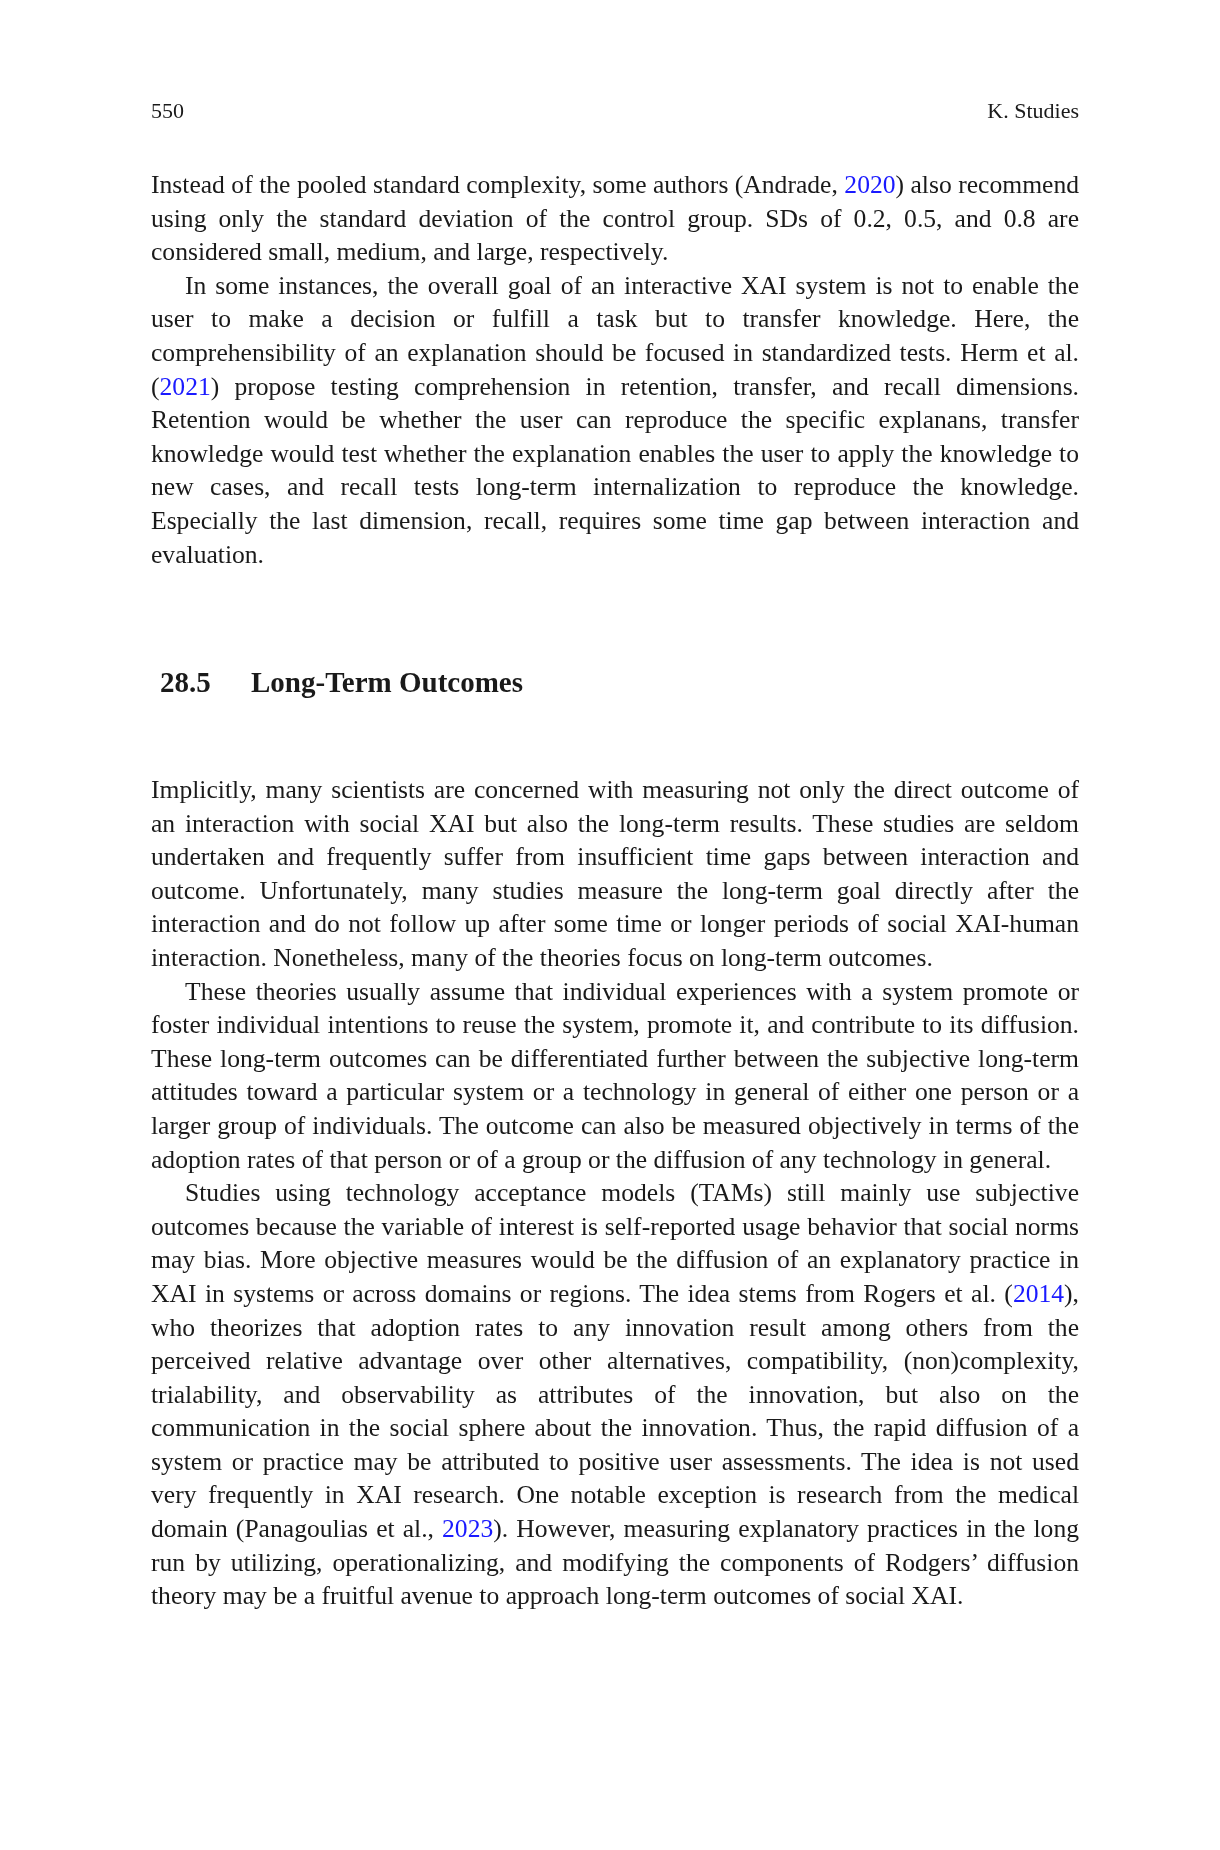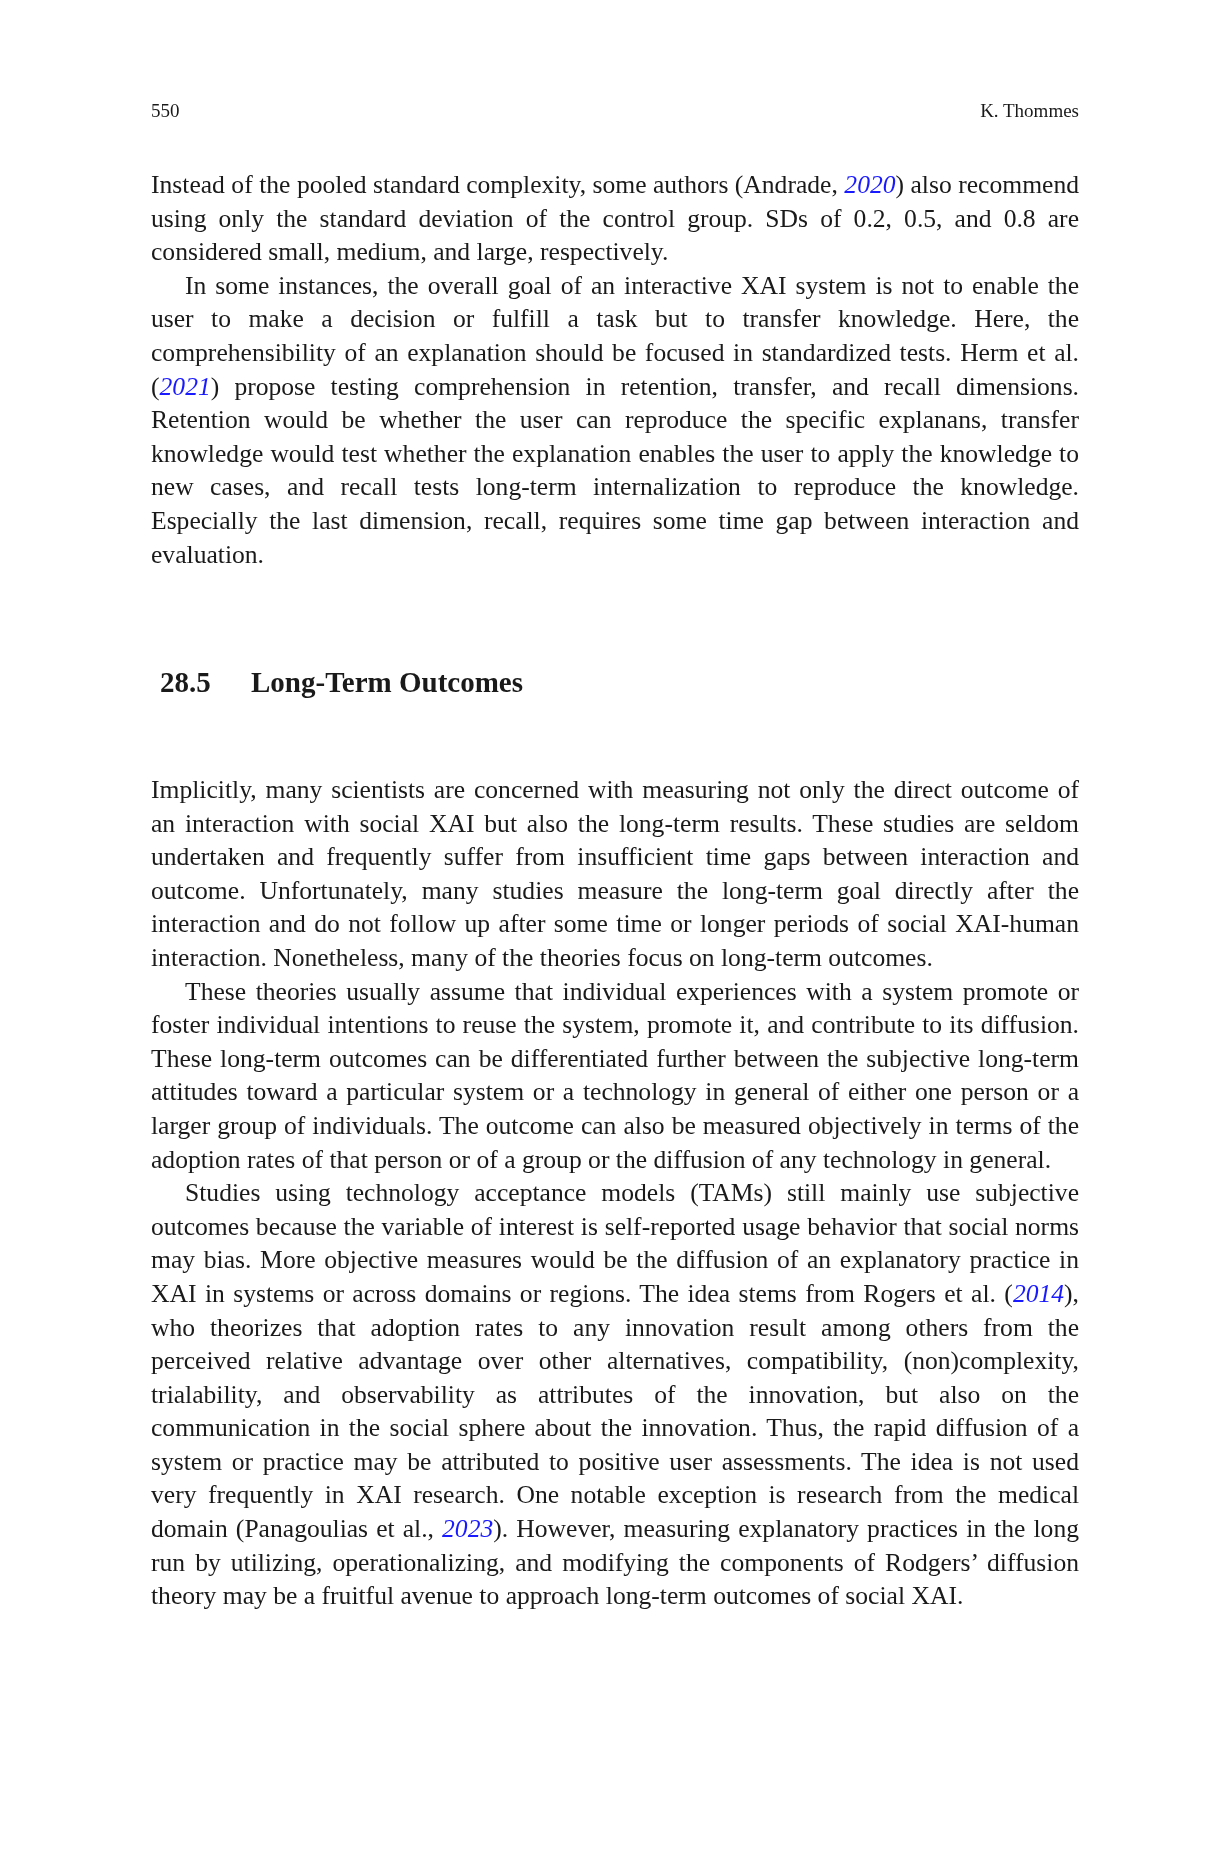--- a/index.html
+++ b/index.html
@@ -1,36 +1,36 @@
 <!DOCTYPE html>
 <html><head>
 <meta charset="utf-8">
 <style>
   html, body { margin: 0; padding: 0; background: #ffffff; }
   body { width: 1220px; height: 1850px; position: relative; overflow: hidden;
          font-family: "Liberation Serif", "DejaVu Serif", serif; color: #1a1a1a; }
   .running-head { position: absolute; top: 96px; left: 151px; width: 928px;
-                  display: flex; justify-content: space-between; font-size: 19px; line-height: 30px; }
+                  display: flex; justify-content: space-between; font-size: 22px; line-height: 30px; }
   .body-text { position: absolute; left: 151px; width: 928px; font-size: 25.6px; line-height: 33.6px;
                text-align: justify; }
   .body-text p { margin: 0; }
   .body-text p.indent { text-indent: 34px; }
-  .cite { color: #1a1aff; text-decoration: none; font-style: italic; }
+  .cite { color: #1a1aff; text-decoration: none; }
   #block1 { top: 168px; }
   .section-heading { position: absolute; top: 655px; left: 151px; font-size: 29px; font-weight: bold;
                      line-height: 36px; margin: 9px; }
   .section-heading .num { display: inline-block; width: 91px; }
   #block2 { top: 773px; }
 </style>
 </head>
 <body>
 
 <div class="running-head">
   <span>550</span>
-  <span>K. Thommes</span>
+  <span>K. Studies</span>
 </div>
 
 <div class="body-text" id="block1">
     <p class=""><span>Instead of the pooled standard complexity, some authors (Andrade, </span><a class="cite">2020</a><span>) also recommend using only the standard deviation of the control group. SDs of 0.2, 0.5, and 0.8 are considered small, medium, and large, respectively.</span></p>
     <p class="indent"><span>In some instances, the overall goal of an interactive XAI system is not to enable the user to make a decision or fulfill a task but to transfer knowledge. Here, the comprehensibility of an explanation should be focused in standardized tests. Herm et al. (</span><a class="cite">2021</a><span>) propose testing comprehension in retention, transfer, and recall dimensions. Retention would be whether the user can reproduce the specific explanans, transfer knowledge would test whether the explanation enables the user to apply the knowledge to new cases, and recall tests long-term internalization to reproduce the knowledge. Especially the last dimension, recall, requires some time gap between interaction and evaluation.</span></p>
   </div>
 
 <h2 class="section-heading"><span class="num">28.5</span><span>Long-Term Outcomes</span></h2>
 
 <div class="body-text" id="block2">

